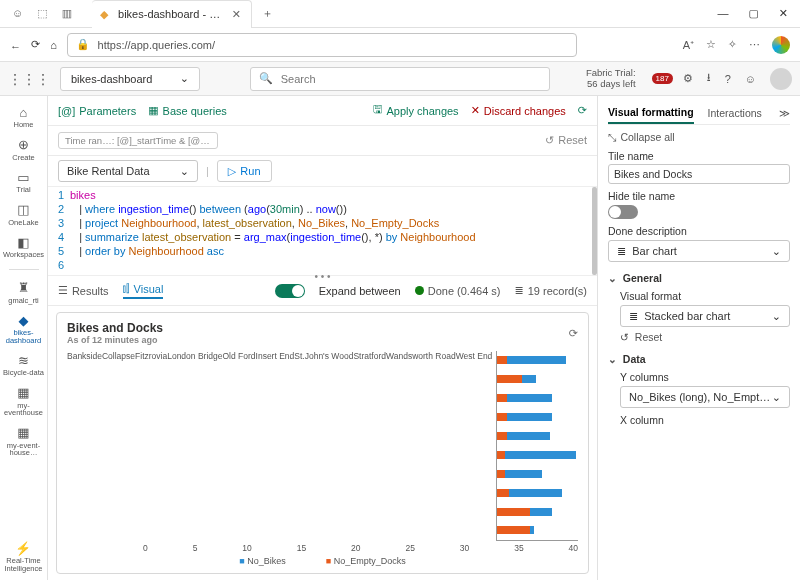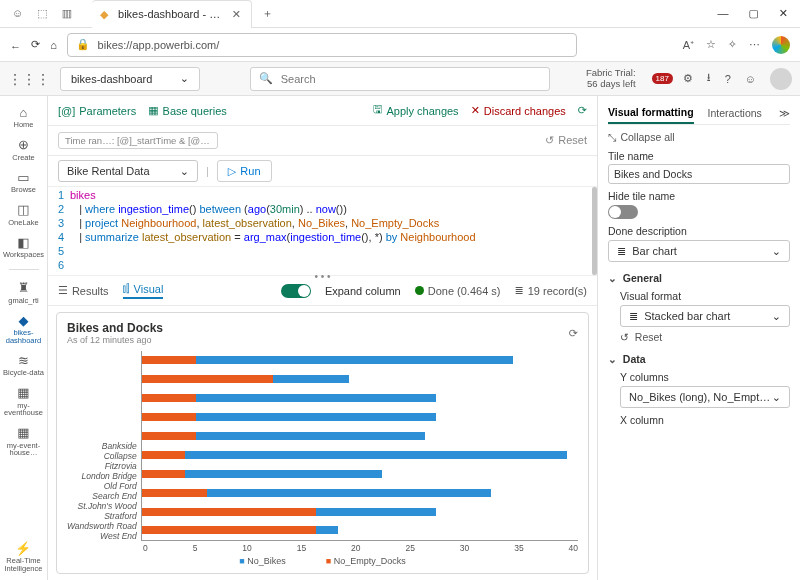--- a/index.html
+++ b/index.html
@@ -64,23 +64,23 @@
   .switch { width: 30px; height: 14px; background: #0b7a5a; border-radius: 8px; position: relative; }
   .switch::after { content:""; width: 12px; height: 12px; background:#fff; border-radius:50%; position:absolute; right:1px; top:1px; }
   .switch.off { background: #888; }
   .switch.off::after { left:1px; right:auto; }
   .pill { display: flex; align-items: center; gap: 4px; color: #555; }
   .greendot { width: 9px; height: 9px; background: #107c10; border-radius: 50%; }
   
   .chartcard { margin: 6px 8px; border: 1px solid #d8d8d8; border-radius: 4px; padding: 8px 10px 4px; flex: 1; display: flex; flex-direction: column; }
   .chartcard .chdr { display: flex; align-items: center; }
   .chartcard .title { font-size: 12px; font-weight: 600; }
-  .chartcard .sub { font-size: 9px; color: #888; }
+  .chartcard .sub { font-size: 9px; color: #888; font-weight: bold; }
   .chart { flex: 1; display: flex; margin-top: 6px; }
-  .ylabels { display: flex; flex-direction: column; justify-content: flex-end; font-size: 8.5px; color: #555; text-align: right; padding-right: 4px; min-width: 72px; font-style: italic; }
+  .ylabels { display: flex; flex-direction: row; justify-content: flex-end; font-size: 8.5px; color: #555; text-align: right; padding-right: 4px; min-width: 72px; }
   .bars { flex: 1; display: flex; flex-direction: column; justify-content: space-around; position: relative; border-left: 1px solid #999; border-bottom: 1px solid #999; }
   .barrow { height: 11px; display: flex; align-items: center; }
   .seg1 { background: #e85b1c; height: 8px; }
   .seg2 { background: #2d8fd5; height: 8px; }
   .xax { display: flex; justify-content: space-between; font-size: 8.5px; color: #555; padding: 2px 0 0 76px; }
   .legend { display: flex; justify-content: center; gap: 40px; font-size: 9px; color: #555; padding: 3px 0; }
   .legend span::before { content:"■ "; font-size: 9px; }
   .legend .lb::before { color: #2d8fd5; }
   .legend .lo::before { color: #e85b1c; }
   
@@ -118,21 +118,21 @@
     <span>✕</span>
   </div>
 </div>
 
 <div class="urlbar">
   <span class="icn">←</span>
   <span class="icn">⟳</span>
   <span class="icn">⌂</span>
   <div class="urlfield">
     <span class="lock">🔒</span>
-    <span>bikes://app.powerbi.com/</span>
+    <span>https://app.queries.com/</span>
   </div>
   <div class="url-right">
     <span>A⁺</span>
     <span>☆</span>
     <span>✧</span>
     <span>⋯</span>
     <span class="copilot"></span>
   </div>
 </div>
 
@@ -166,21 +166,21 @@
     <div class="railitem">
         <span class="railicn">⌂</span>
         <span>Home</span>
       </div>
     <div class="railitem">
         <span class="railicn">⊕</span>
         <span>Create</span>
       </div>
     <div class="railitem">
         <span class="railicn">▭</span>
-        <span>Browse</span>
+        <span>Trial</span>
       </div>
     <div class="railitem">
         <span class="railicn">◫</span>
         <span>OneLake</span>
       </div>
     <div class="railitem">
         <span class="railicn">◧</span>
         <span>Workspaces</span>
       </div>
     <div class="divider"></div>
@@ -257,40 +257,41 @@
           <div>3</div>
           <div>4</div>
           <div>5</div>
           <div>6</div>
       </div>
       <div class="code">
         <div><span class="tbl">bikes</span></div>
         <div>   | <span class="kw">where</span> <span class="kw2">ingestion_time</span>() <span class="kw">between</span> (<span class="kw2">ago</span>(<span class="str">30min</span>) .. <span class="kw2">now</span>())</div>
         <div>   | <span class="kw">project</span> <span class="fld2">Neighbourhood</span>, <span class="fld">latest_observation</span>, <span class="fld2">No_Bikes</span>, <span class="fld2">No_Empty_Docks</span></div>
         <div>   | <span class="kw">summarize</span> <span class="fld">latest_observation</span> = <span class="kw2">arg_max</span>(<span class="kw2">ingestion_time</span>(), *) <span class="kw">by</span> <span class="fld2">Neighbourhood</span></div>
+        <div>   | <span class="kw">order</span> <span class="kw">by</span> <span class="fld2">Neighbourhood</span> <span class="kw">asc</span></div>
         <div> </div>
       </div>
       <div class="vline"></div>
     </div>
 
     <div style="position:relative">
       <span class="hdots">• • •</span>
     </div>
     <div class="resbar">
       <span class="tabh">
           <span>☰</span>
           <span>Results</span>
         </span>
       <span class="tabh sel">
           <span>⫾⫿</span>
           <span>Visual</span>
         </span>
       <span style="flex:1"></span>
       <span class="switch"></span>
-      <span>Expand column</span>
+      <span>Expand between</span>
       <span class="pill">
           <span class="greendot"></span>
           <span>Done (0.464 s)</span>
         </span>
       <span class="pill">
           <span>≣</span>
           <span>19 record(s)</span>
         </span>
     </div>
 
@@ -302,21 +303,21 @@
         </div>
         <span style="margin-left:auto;color:#666">⟳</span>
       </div>
       <div class="chart">
         <div class="ylabels" id="ylabels">
             <div>Bankside</div>
             <div>Collapse</div>
             <div>Fitzrovia</div>
             <div>London Bridge</div>
             <div>Old Ford</div>
-            <div>Search End</div>
+            <div>Insert End</div>
             <div>St.John's Wood</div>
             <div>Stratford</div>
             <div>Wandsworth Road</div>
             <div>West End</div>
           </div>
         <div class="bars" id="bars">
             <div class="barrow">
               <div class="seg1" style="width: 12.5%;"></div>
               <div class="seg2" style="width: 72.5%;"></div>
             </div>

